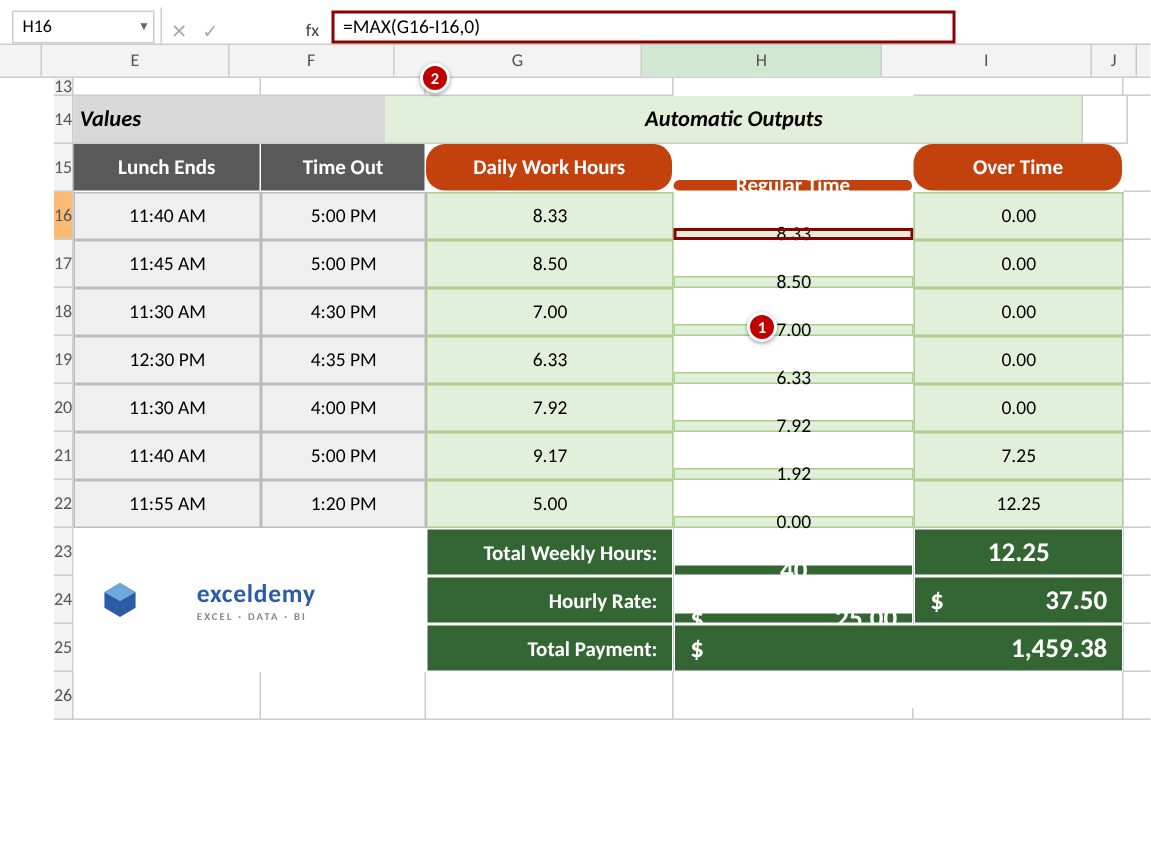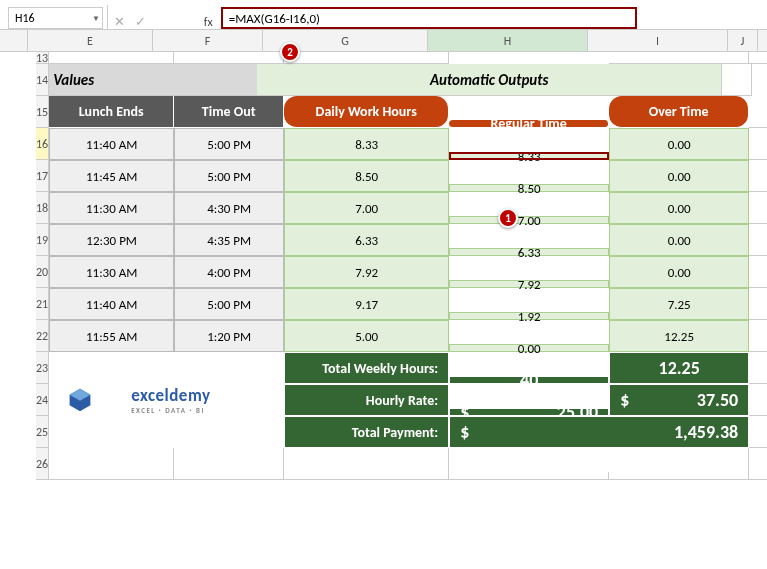--- a/index.html
+++ b/index.html
@@ -16,21 +16,21 @@
   .col-headers { display: flex; height: 22px; background: #f3f3f3; border-bottom: 1px solid #ccc; position: relative; }
   .col-headers .corner { width: 28px; border-right: 1px solid #ccc; }
   .col-headers .col { border-right: 1px solid #ccc; display: flex; align-items: center; justify-content: center; color: #555; font-size: 12px; }
   .col-headers .col.active { background: #d2e8d2; }
   .colE { width: 125px; } .colF { width: 110px; } .colG { width: 165px; } .colH { width: 160px; } .colI { width: 140px; } .colJ { width: 30px; }
 
   .sheet { display: flex; padding-left: 36px; }
   .row-headers { width: 28px; background: #f3f3f3; }
   .row-headers .rh { height: 32px; border-bottom: 1px solid #ccc; border-right: 1px solid #ccc; display: flex; align-items: center; justify-content: center; color: #555; font-size: 12px; }
   .row-headers .rh.r13 { height: 12px; }
-  .row-headers .rh.active { background: #fef9c3; }
+  .row-headers .rh.active { background: #fdba74; }
 
   .cells { flex: 1; position: relative; }
   .row { display: flex; height: 32px; }
   .row.r13 { height: 12px; }
   .cell { border-right: 1px solid #ccc; border-bottom: 1px solid #ccc; display: flex; align-items: center; justify-content: center; position: relative; }
   .cE { width: 125px; } .cF { width: 110px; } .cG { width: 165px; } .cH { width: 160px; margin-top: 24px; } .cI { width: 140px; } .cJ { width: 30px; }
 
   .section-values { background: #d9d9d9; font-style: italic; font-weight: bold; font-size: 15px; justify-content: flex-start; padding-left: 4px; }
   .section-auto { background: #e2efda; font-style: italic; font-weight: bold; font-size: 15px; justify-content: center; }
 

